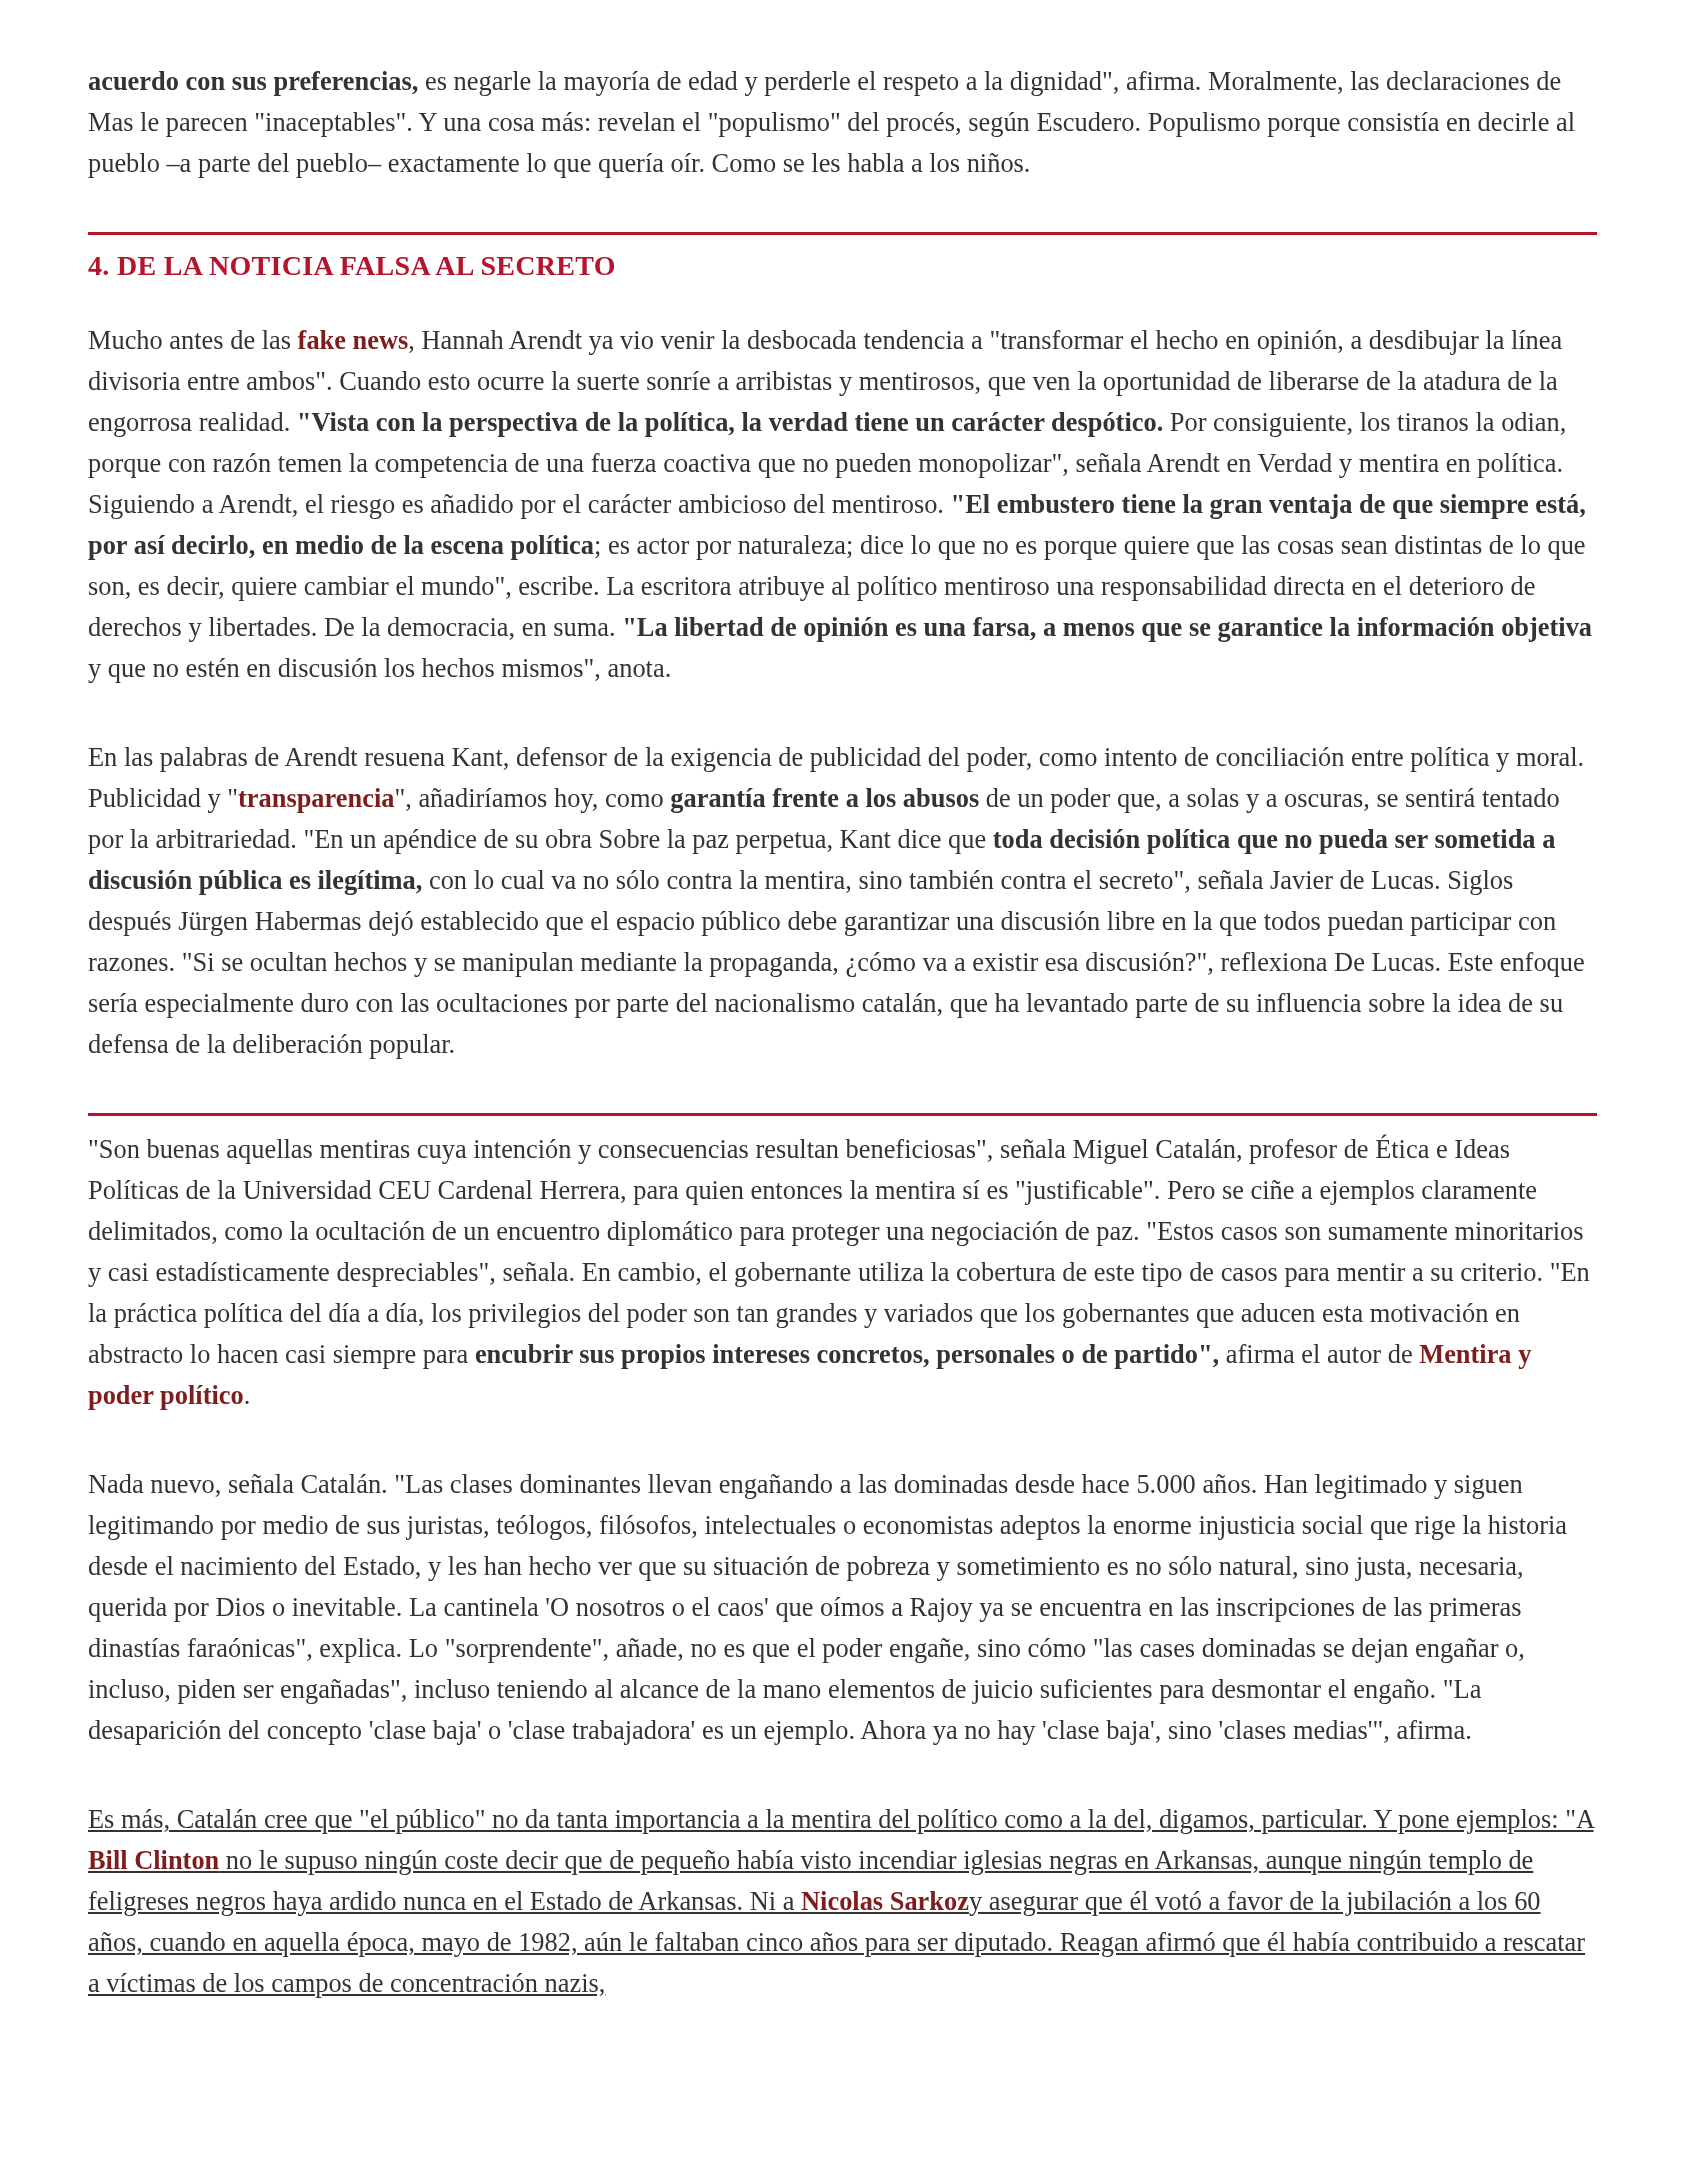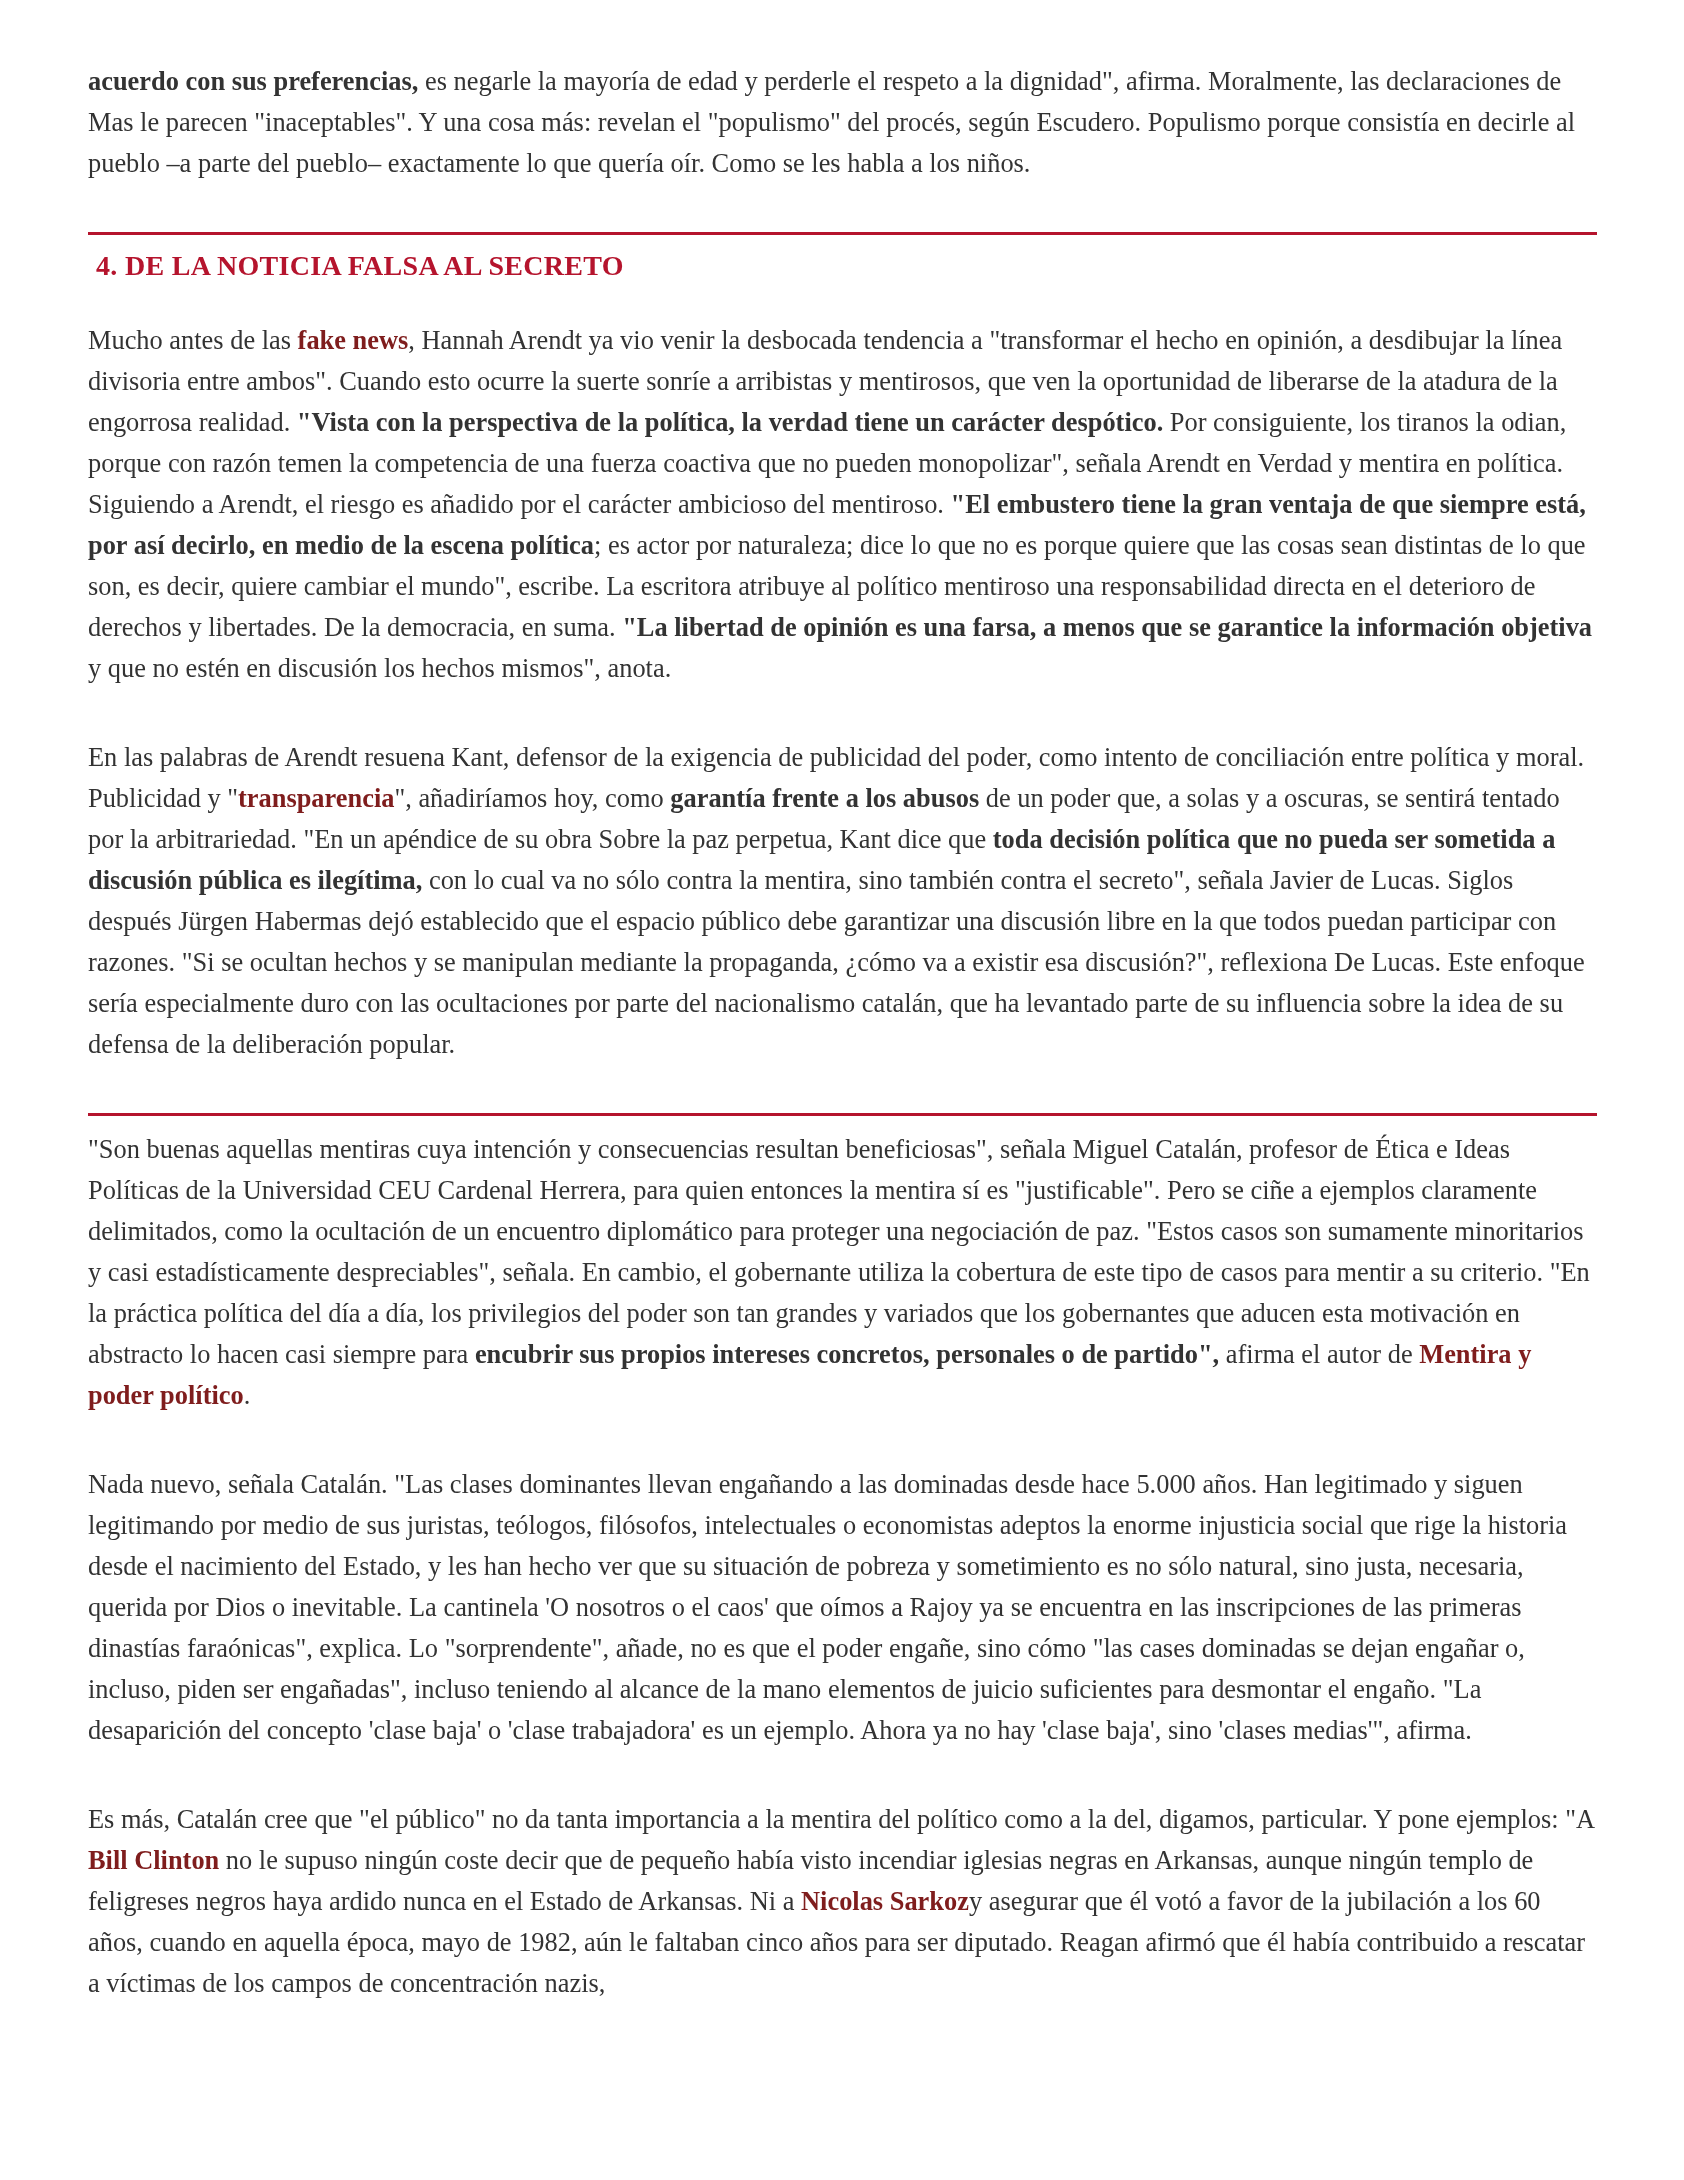--- a/index.html
+++ b/index.html
@@ -11,33 +11,33 @@
     background: #ffffff;
     padding: 61px 88px 51px 88px;
     font-family: "Liberation Serif", "DejaVu Serif", serif;
     font-size: 26.4px;
     line-height: 41px;
     color: #333333;
     text-align: left;
     overflow: hidden;
   }
   .para { margin: 0 0 48px 0; }
-  .para:last-child { margin-bottom: 0; }
+  .para:last-child { margin-bottom: 0; text-decoration: underline; }
   .section-rule {
     height: 2.6px;
     background: #b5142d;
     margin: 0 0 13.6px 0;
     border: 0;
   }
   .section-heading {
     color: #b5142d;
     font-weight: bold;
     font-size: 28px;
     line-height: 36px;
-    margin: 0 0 36px 8px;
+    margin: 0 0 36px 0;
     letter-spacing: 0.3px;
   }
   .run-b { font-weight: bold; }
   .run-i { }
   .run-a {
     color: #7f1d1d;
     font-weight: bold;
     text-decoration: none;
     cursor: pointer;
   }

